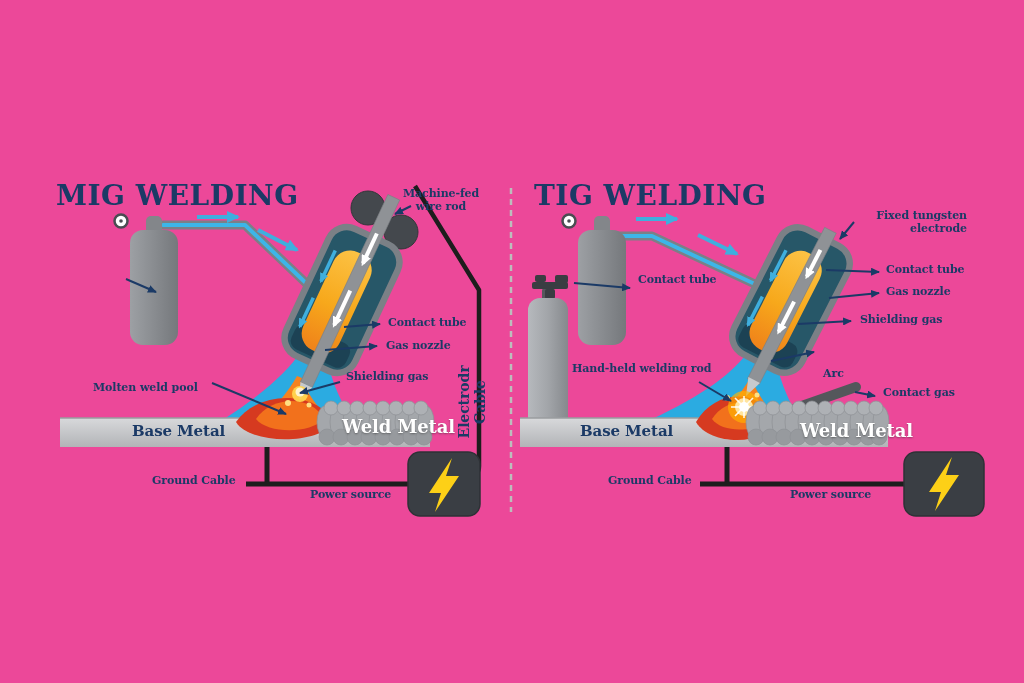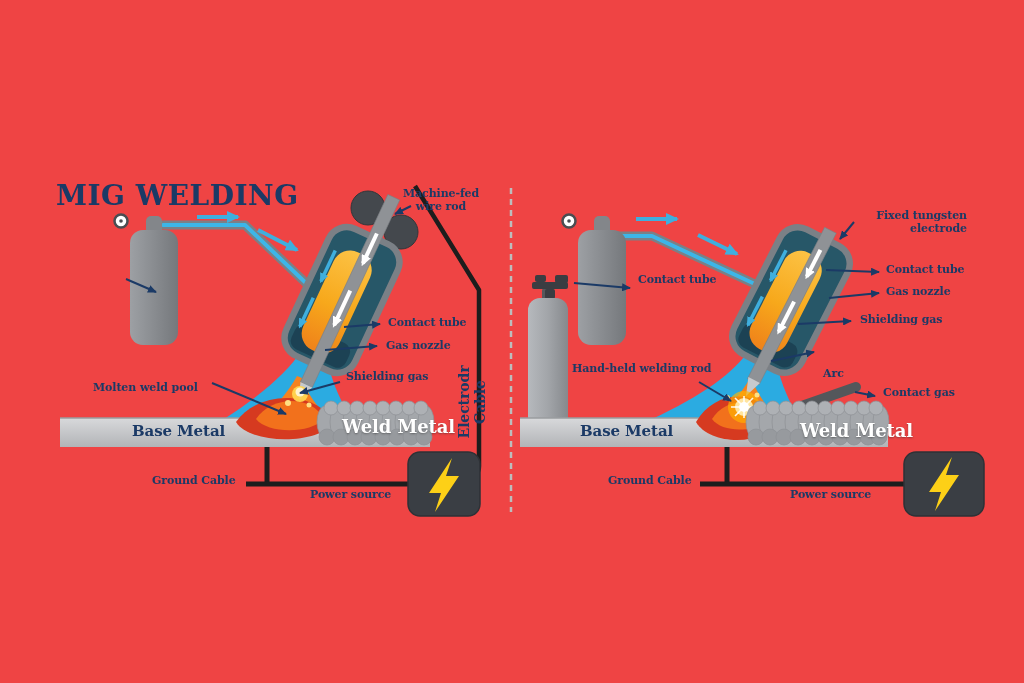--- a/index.html
+++ b/index.html
@@ -1,16 +1,16 @@
 <!DOCTYPE html>
 <html><head>
 <meta charset="utf-8">
 <style>
   html,body{margin:0;padding:0;background:#fff;}
-  #stage{position:relative;width:1024px;height:683px;background:#ef4444;overflow:hidden;
+  #stage{position:relative;width:1024px;height:683px;background:#ec4899;overflow:hidden;
          font-family:"DejaVu Serif","Liberation Serif",serif;}
   #art{position:absolute;left:0;top:0;}
   .lbl{position:absolute;color:#1b3a66;font-weight:bold;font-size:11px;line-height:1.15;
        letter-spacing:-0.1px;white-space:pre-line;}
   .title{font-size:28px;letter-spacing:0.5px;line-height:1;}
   .center{text-align:center;}
   .right{text-align:right;}
   .white{color:#ffffff;text-shadow:0 1px 2px rgba(40,40,40,.45);font-size:18px;}
   .vert{transform:rotate(-90deg);transform-origin:0 0;text-align:center;font-size:14px;}
 </style>
@@ -324,20 +324,21 @@
 <div class="lbl" style="left:388px;top:317px;">Contact tube</div>
 <div class="lbl" style="left:386px;top:340px;">Gas nozzle</div>
 <div class="lbl" style="left:346px;top:371px;">Shielding gas</div>
 <div class="lbl" style="left:93px;top:382px;">Molten weld pool</div>
 <div class="lbl" style="left:132px;top:423px;font-size:15px;">Base Metal</div>
 <div class="lbl white" style="left:342px;top:417px;">Weld Metal</div>
 <div class="lbl vert" style="left:456px;top:457px;width:110px;">Electrodr Cable</div>
 <div class="lbl" style="left:152px;top:475px;">Ground Cable</div>
 <div class="lbl" style="left:310px;top:489px;">Power source</div>
 
+<div class="lbl title" style="left:534px;top:182px;">TIG WELDING</div>
 <div class="lbl" style="left:638px;top:274px;">Contact tube</div>
 <div class="lbl right" style="left:855px;top:210px;width:112px;">Fixed tungsten
 electrode</div>
 <div class="lbl" style="left:886px;top:264px;">Contact tube</div>
 <div class="lbl" style="left:886px;top:286px;">Gas nozzle</div>
 <div class="lbl" style="left:860px;top:314px;">Shielding gas</div>
 <div class="lbl" style="left:823px;top:360px;margin-top:8px;">Arc</div>
 <div class="lbl" style="left:572px;top:363px;">Hand-held welding rod</div>
 <div class="lbl" style="left:883px;top:387px;">Contact gas</div>
 <div class="lbl" style="left:580px;top:423px;font-size:15px;">Base Metal</div>

